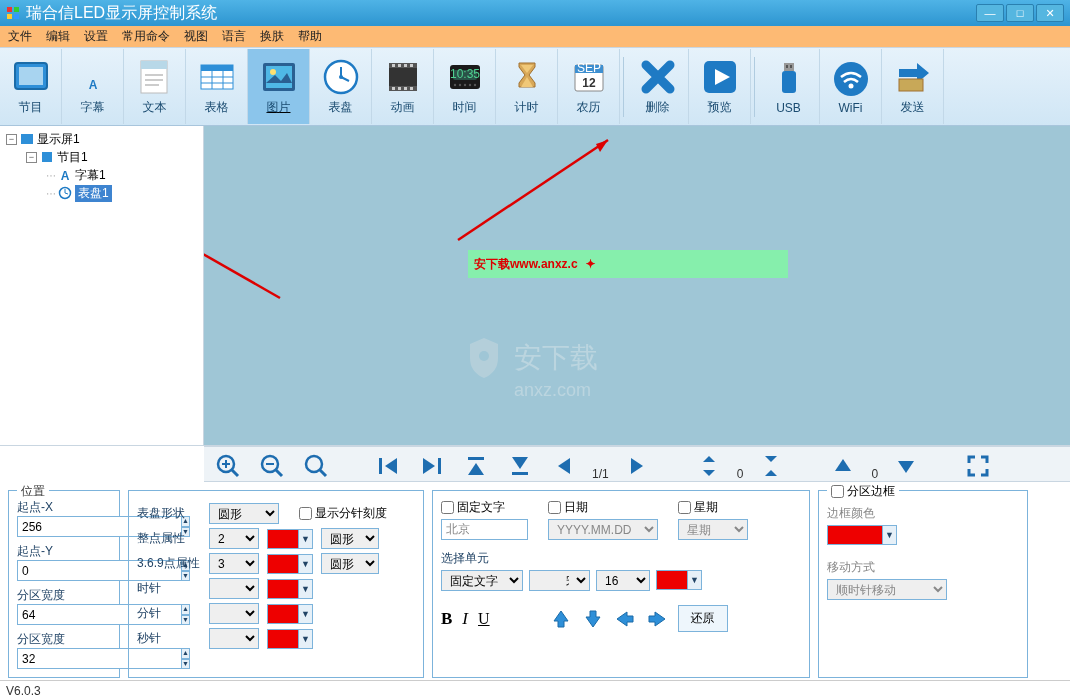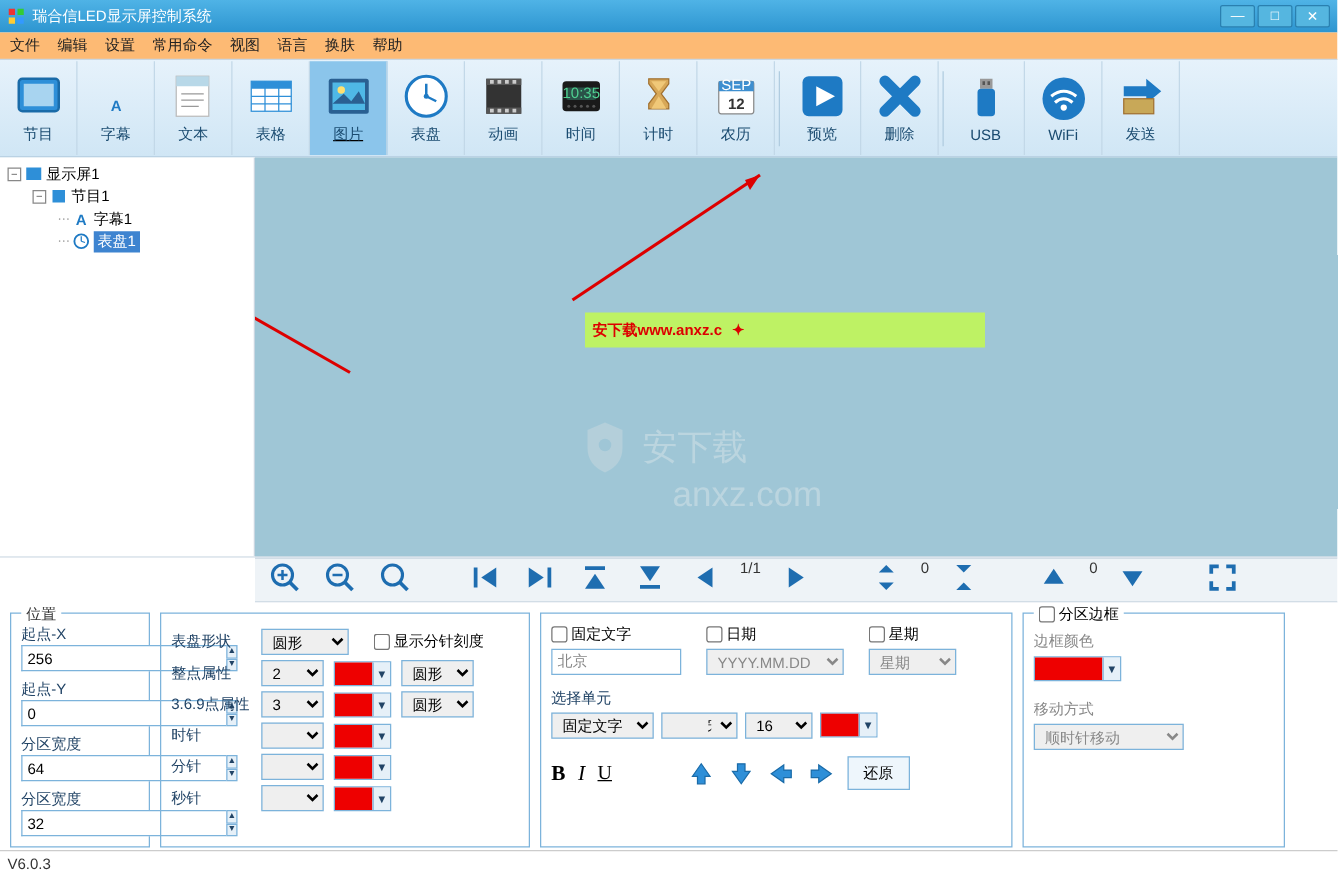--- a/index.html
+++ b/index.html
@@ -1,21 +1,21 @@
 <!DOCTYPE html>
 <html><head>
 <meta charset="utf-8">
 <style>
 * { box-sizing: border-box; margin: 0; padding: 0; font-family: "Microsoft YaHei", sans-serif; font-size: 12px; }
 body { background: #fff; width: 1070px; height: 700px; overflow: hidden; }
 
 
 .titlebar { height: 26px; background: linear-gradient(#4fb3e6, #2d95d0); display: flex; align-items: center; padding: 0 6px; color: #fff; }
 .titlebar .logo { width: 14px; height: 14px; margin-right: 6px; }
-.titlebar .title { flex: 1; font-size: 12px; color: #fff; }
+.titlebar .title { flex: 1; font-size: 16px; color: #fff; }
 .win-btns { display: flex; gap: 2px; }
 .win-btn { width: 28px; height: 18px; background: #55b6e0; border: 1px solid #2a80b0; border-radius: 2px; display:flex;align-items:center;justify-content:center;color:#fff;font-size:11px; }
 .win-btn.close { background: #55b6e0; }
 
 
 .menubar { height: 22px; background: #fdba74; border-bottom: 1px solid #c9d6e1; display: flex; align-items: center; padding: 0 8px; gap: 14px; }
 .menubar span { color: #222; font-size: 12px; cursor: default; }
 
 
 .toolbar { height: 78px; background: linear-gradient(#e6f2fb, #d0e6f5); border-bottom: 1px solid #a8c5dc; display: flex; align-items: center; padding: 0; }
@@ -30,27 +30,27 @@
 .tree-panel { width: 204px; background: #fff; border-right: 1px solid #c9d6e1; padding: 4px 2px; }
 .tree-node { display: flex; align-items: center; height: 18px; padding-left: 4px; font-size: 12px; color: #000; }
 .tree-toggle { width: 11px; height: 11px; border: 1px solid #888; font-size: 9px; line-height: 9px; text-align: center; margin-right: 3px; color:#555; }
 .tree-icon { width: 14px; height: 14px; margin-right: 3px; display:inline-flex;align-items:center;justify-content:center; }
 .tree-node.d1 { padding-left: 24px; }
 .tree-node.d2 { padding-left: 44px; }
 .tree-node.selected .tlabel { background: #3e84d0; color: #fff; padding: 0 3px; }
 .tree-conn { color: #aaa; font-size: 10px; margin-right: 2px; }
 
 .preview { flex: 1; background: #9fc6d6; position: relative; overflow: hidden; }
-.preview-text { position: absolute; left: 264px; top: 124px; width: 320px; height: 28px; background: #bef264; color: #d00; font-size: 17px; font-weight: bold; display:flex;align-items:center;padding:0 6px; font-family: SimSun, serif; }
+.preview-text { position: absolute; left: 264px; top: 124px; width: 320px; height: 28px; background: #86efac; color: #d00; font-size: 17px; font-weight: bold; display:flex;align-items:center;padding:0 6px; font-family: SimSun, serif; }
 .watermark { position: absolute; left: 260px; top: 210px; color: #cedfe6; opacity: 0.6; font-size: 26px; }
 .arrow1 { position: absolute; left: 244px; top: 4px; }
 .arrow2 { position: absolute; left: -74px; top: 82px; }
 
 
-.zoombar { height: 36px; background: #eef3f7; border-top: 1px solid #c9d6e1; border-bottom: 1px solid #c9d6e1; display: flex; align-items: flex-start; padding: 0 8px; gap: 12px; margin-left: 204px; }
+.zoombar { height: 36px; background: #eef3f7; border-top: 1px solid #c9d6e1; border-bottom: 1px solid #c9d6e1; display: flex; align-items: flex-end; padding: 0 8px; gap: 12px; margin-left: 204px; }
 .zb-btn { width: 32px; height: 30px; display:flex;align-items:center;justify-content:center; color: #1962a3; cursor:pointer; }
 .zb-text { font-size: 12px; color: #333; }
 .zb-sep { width: 16px; }
 
 
 .props { display: flex; padding: 8px; gap: 8px; background: #fff; }
 .pbox { border: 1px solid #7cb3db; padding: 8px; position: relative; }
 .pbox-title { position: absolute; top: -8px; left: 8px; background: #fff; padding: 0 4px; font-size: 12px; color: #333; }
 .flabel { font-size: 12px; color: #246; width: 56px; }
 input[type=text], select { border: 1px solid #7cb3db; height: 21px; padding: 0 4px; font-size: 12px; }
@@ -217,33 +217,33 @@
           <text x="20" y="15" text-anchor="middle" font-size="6" fill="#fff">SEP</text>
           <text x="20" y="30" text-anchor="middle" font-size="14" fill="#333" font-weight="bold">12</text>
         </svg>
       </div>
       <span class="tool-label">农历</span>
     </div>
   <div class="tool-sep"></div>
   <div class="tool-item">
       <div class="tool-icon">
         <svg width="40" height="40">
+          <path d="M8 8 L32 32 M32 8 L8 32" stroke="#1e7ac4" stroke-width="9" stroke-linecap="round"></path>
+        </svg>
+      </div>
+      <span class="tool-label">删除</span>
+    </div>
+  <div class="tool-item">
+      <div class="tool-icon">
+        <svg width="40" height="40">
           <rect x="4" y="4" width="32" height="32" rx="5" fill="#1e7ac4"></rect>
           <path d="M15 12 L30 20 L15 28 Z" fill="#fff"></path>
         </svg>
       </div>
       <span class="tool-label">预览</span>
-    </div>
-  <div class="tool-item">
-      <div class="tool-icon">
-        <svg width="40" height="40">
-          <path d="M8 8 L32 32 M32 8 L8 32" stroke="#1e7ac4" stroke-width="9" stroke-linecap="round"></path>
-        </svg>
-      </div>
-      <span class="tool-label">删除</span>
     </div>
   <div class="tool-sep"></div>
   <div class="tool-item">
       <div class="tool-icon">
         <svg width="40" height="40">
           <rect x="15" y="4" width="10" height="8" fill="#999"></rect>
           <rect x="13" y="12" width="14" height="22" rx="3" fill="#1e7ac4"></rect>
           <rect x="17" y="6" width="2" height="3" fill="#555"></rect>
           <rect x="21" y="6" width="2" height="3" fill="#555"></rect>
         </svg>
@@ -327,21 +327,21 @@
         <span style="margin-left:8px;color:#d00;">✦</span>
       </div>
     <div class="watermark">
       <div style="display:flex;align-items:center;gap:10px;">
           <svg width="40" height="44">
             <path d="M20 2 L34 8 v14 q0 14 -14 20 q-14 -6 -14 -20 V8 Z" fill="#c2d6de"></path>
             <circle cx="20" cy="20" r="5" fill="#9fc6d6"></circle>
           </svg>
           <span style="font-size:28px;">安下载</span>
         </div>
-      <div style="margin-left:74px;font-size:28px;">anxz.com</div>
+      <div style="margin-left:50px;font-size:18px;">anxz.com</div>
     </div>
   </div>
 </div>
 
 <div class="zoombar">
   <div class="zb-btn">
       <svg width="26" height="26">
         <circle cx="11" cy="11" r="8" fill="none" stroke="#1e6db0" stroke-width="2.5"></circle>
         <line x1="11" y1="7" x2="11" y2="15" stroke="#1e6db0" stroke-width="2"></line>
         <line x1="7" y1="11" x2="15" y2="11" stroke="#1e6db0" stroke-width="2"></line>
@@ -520,21 +520,21 @@
           <div class="color-dd">▼</div>
         </div>
       </div>
   </div>
 
   <div class="pbox" style="width:378px;">
     <div style="display:flex;gap:20px;">
       <div><label class="chk">
             <input type="checkbox" style="">
             <span>固定文字</span>
-          </label><input type="text" style="width: 104px; margin-top: 3px; color: rgb(136, 136, 136);" value="北京"></div>
+          </label><input type="text" style="width: 87px; margin-top: 3px; color: rgb(136, 136, 136);" value="北京"></div>
       <div><label class="chk">
             <input type="checkbox" style="">
             <span>日期</span>
           </label><select style="width:110px;margin-top:3px;color:#888;"><option>YYYY.MM.DD</option></select></div>
       <div><label class="chk">
             <input type="checkbox" style="">
             <span>星期</span>
           </label><select style="width:70px;margin-top:3px;color:#888;"><option>星期</option></select></div>
     </div>
     <div style="margin-top:10px;" class="flabel">选择单元</div>

